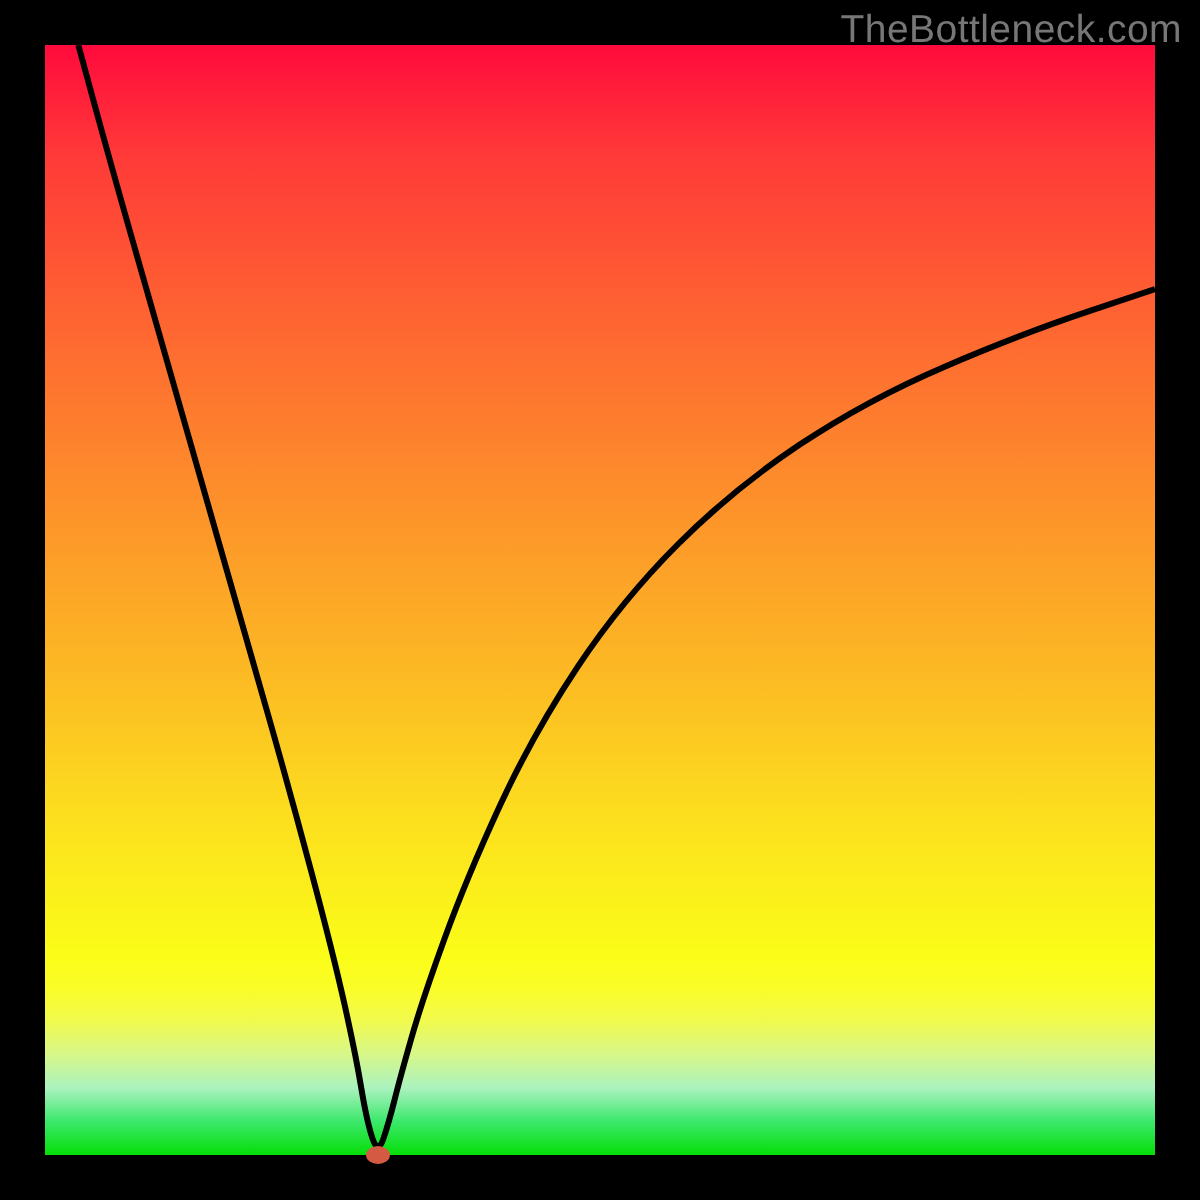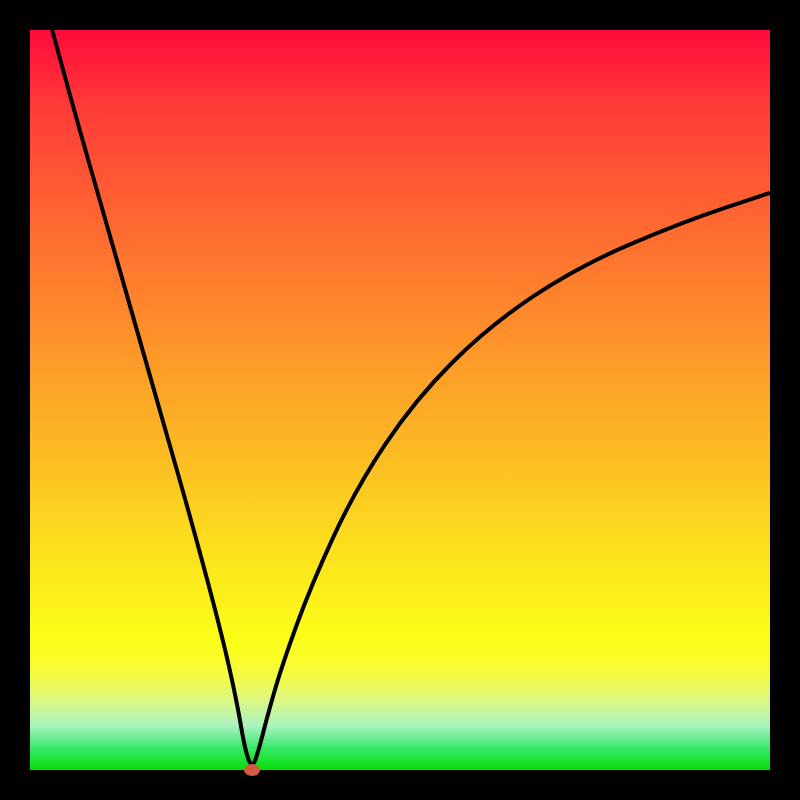--- a/index.html
+++ b/index.html
@@ -70,13 +70,14 @@
 
 <div class="frame">
   <div class="plot"></div>
 
   <svg class="curve" viewBox="0 0 740 740" preserveAspectRatio="none">
     <path fill="none" stroke="#000000" stroke-width="4" stroke-linejoin="round" d="M 22.2 0 Q 22.2 0 33.3 40.69999999999999 Q 44.4 81.39999999999998 59.2 133.2 Q 74 185 88.80000000000001 236.8 Q 103.60000000000001 288.6 118.4 340.40000000000003 Q 133.2 392.20000000000005 148 444 Q 162.8 495.79999999999995 177.60000000000002 551.3 Q 192.4 606.8 199.8 640.0999999999999 Q 207.20000000000002 673.4 210.9 695.5999999999999 Q 214.6 717.8 218.3 728.9 Q 222 740 225.7 728.9 Q 229.4 717.8 233.10000000000002 703 Q 236.8 688.2 244.20000000000002 662.3 Q 251.60000000000002 636.4 266.4 595.7 Q 281.2 555 303.4 506.9 Q 325.6 458.8 355.20000000000005 414.4 Q 384.8 370 421.8 333 Q 458.8 296 503.20000000000005 266.4 Q 547.6 236.79999999999995 599.4000000000001 214.59999999999997 Q 651.2 192.39999999999998 695.6 177.59999999999997 T 740 162.79999999999995" id="curvePath"></path>
   </svg>
 
   <div class="marker" id="minMarker" style="width: 16px; height: 12px; background: rgb(212, 90, 68); left: 244px; top: 764px;"></div>
 
+  <div class="watermark">TheBottleneck.com</div>
 </div>
 
 </body></html>

